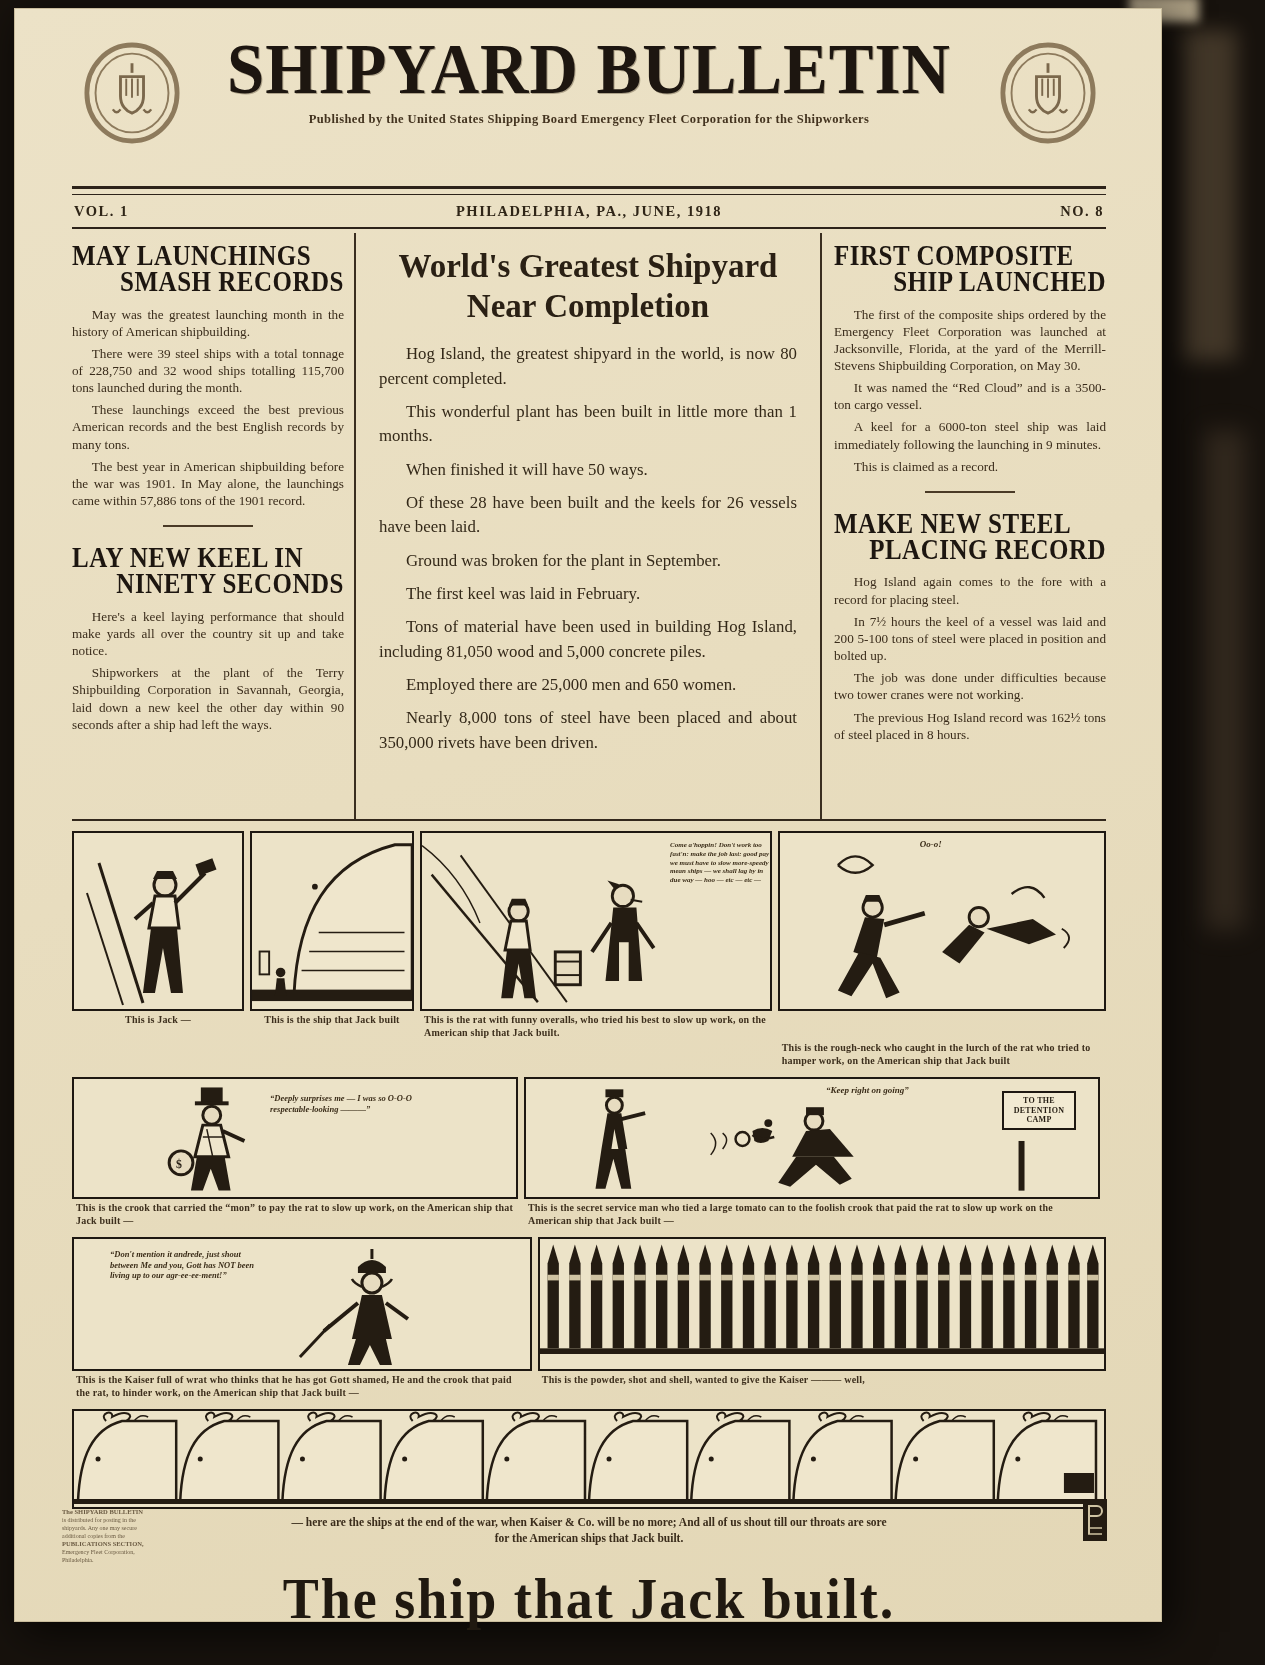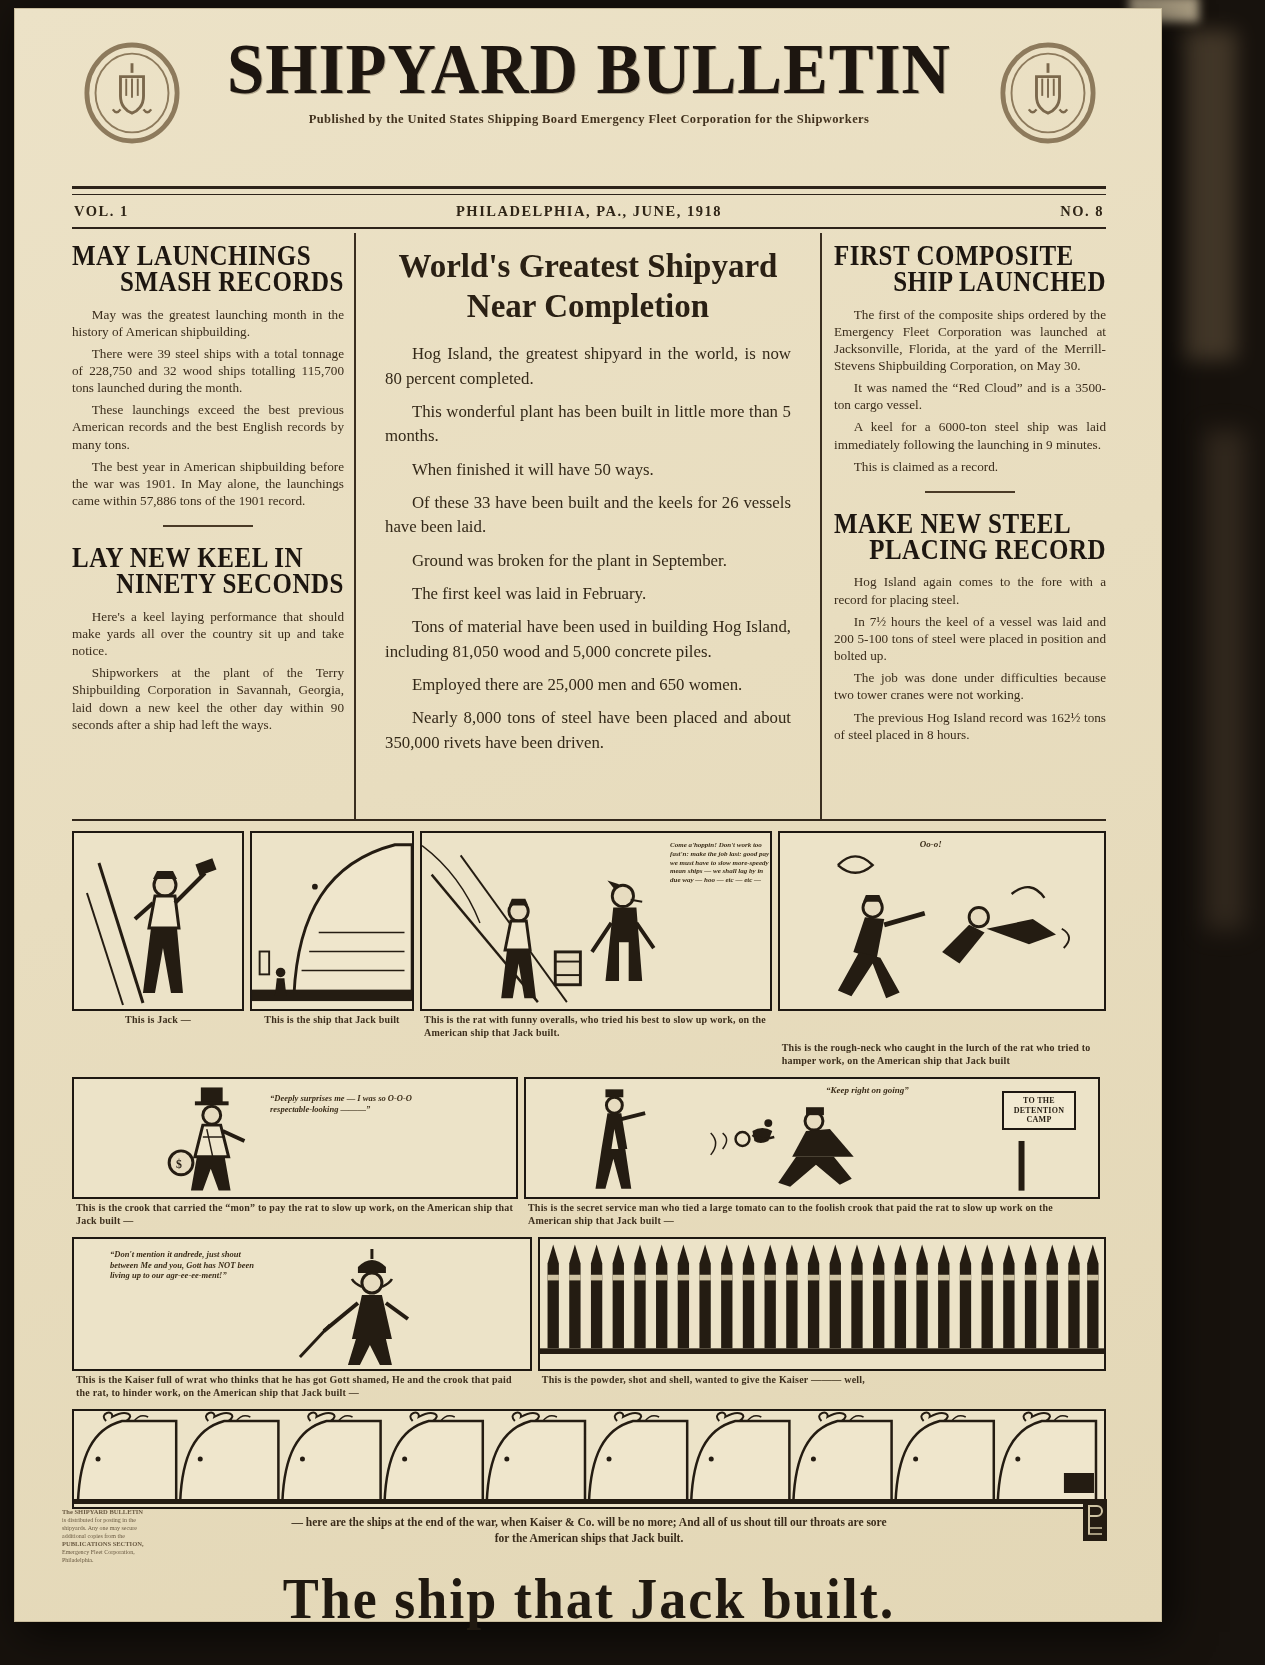--- a/index.html
+++ b/index.html
@@ -42,21 +42,21 @@
   .cols{display:flex;min-height:586px;border-bottom:2px solid #33281c;margin-top:4px;}
   .col-side{width:272px;padding:10px 10px 0 0;}
   .col-side.rightc{padding:10px 0 0 12px;}
   .col-mid{flex:1;border-left:2px solid #3a2e20;border-right:2px solid #3a2e20;padding:6px 22px 0;}
   .hl{margin-bottom:10px;color:#1d1610;line-height:1.05;}
   .hl .l1{display:block;font-size:25px;font-weight:bold;letter-spacing:.5px;transform:scaleY(1.15);transform-origin:left;}
   .hl .l2{display:block;font-size:25px;font-weight:bold;letter-spacing:.5px;text-align:right;transform:scaleY(1.15);transform-origin:right;}
   .col-side p{font-size:13.2px;line-height:1.3;text-align:justify;text-indent:1.5em;margin:0 0 5px;color:#3a2c1b;}
   .divider{width:90px;border-top:2px solid #4a3a26;margin:16px auto 18px;}
   .mid-hl{text-align:center;font-size:33px;line-height:1.2;color:#2a2014;margin:8px 0 16px;font-weight:600;}
-  .col-mid p{font-size:16.8px;line-height:1.45;text-align:justify;text-indent:1.6em;margin:0 7px 9px;color:#332818;}
+  .col-mid p{font-size:16.8px;line-height:1.45;text-align:justify;text-indent:1.6em;margin:0 1px 9px;color:#332818;}
 
   
   .strip{display:flex;gap:6px;margin-top:10px;}
   .panel-wrap{display:flex;flex-direction:column;}
   .panel{position:relative;border:2.5px solid #1e1812;background:#ece3c8;overflow:hidden;}
   .cap{font-size:10px;font-weight:bold;color:#3d2f1d;line-height:1.25;padding:3px 4px 0;letter-spacing:.2px;}
   .cap.center{text-align:center;}
   .speech{position:absolute;font-size:7px;line-height:1.25;font-style:italic;font-weight:bold;color:#3a2c18;}
   .signboard{
     position:absolute;background:#f2ead2;border:2px solid #1e1812;
@@ -138,23 +138,23 @@
         <p>Here's a keel laying performance that should make yards all over the country sit up and take notice.</p>
         <p>Shipworkers at the plant of the Terry Shipbuilding Corporation in Savannah, Georgia, laid down a new keel the other day within 90 seconds after a ship had left the ways.</p>
       </div>
 
       <div class="col-mid">
         <div class="mid-hl">
           <span>World's Greatest Shipyard</span><br>
           <span>Near Completion</span>
         </div>
         <p>Hog Island, the greatest shipyard in the world, is now 80 percent completed.</p>
-        <p>This wonderful plant has been built in little more than 5 months.</p>
+        <p>This wonderful plant has been built in little more than 1 months.</p>
         <p>When finished it will have 50 ways.</p>
-        <p>Of these 33 have been built and the keels for 26 vessels have been laid.</p>
+        <p>Of these 28 have been built and the keels for 26 vessels have been laid.</p>
         <p>Ground was broken for the plant in September.</p>
         <p>The first keel was laid in February.</p>
         <p>Tons of material have been used in building Hog Island, including 81,050 wood and 5,000 concrete piles.</p>
         <p>Employed there are 25,000 men and 650 women.</p>
         <p>Nearly 8,000 tons of steel have been placed and about 350,000 rivets have been driven.</p>
       </div>
 
       <div class="col-side rightc">
         <div class="hl">
           <span class="l1">FIRST COMPOSITE</span>

